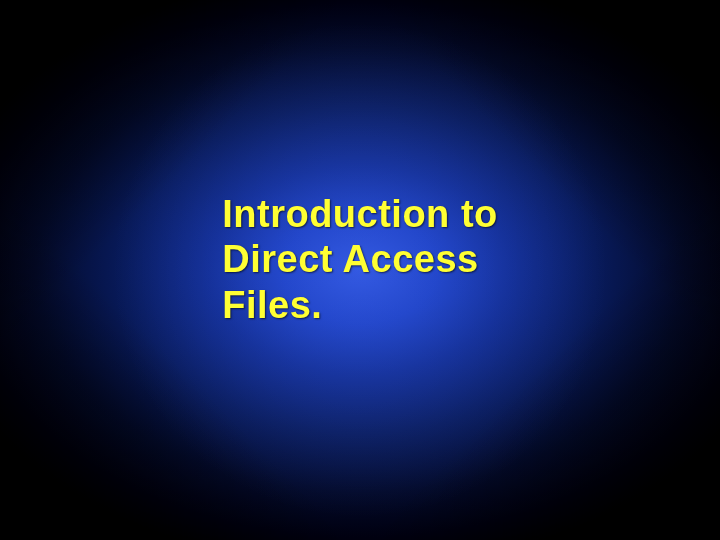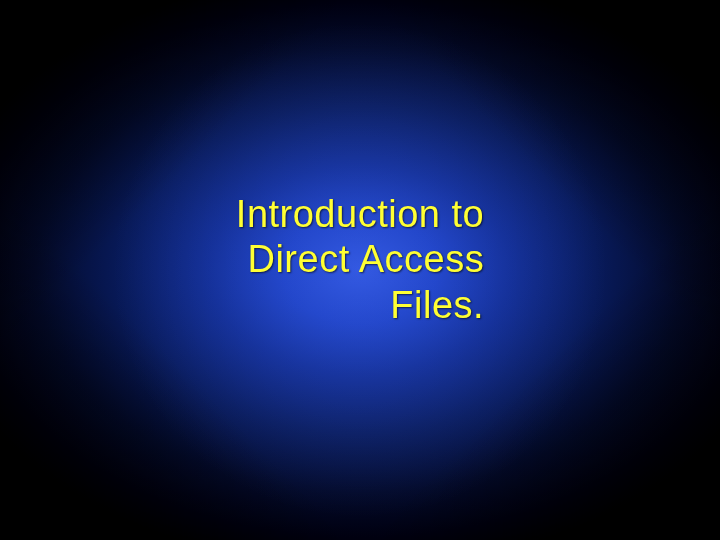--- a/index.html
+++ b/index.html
@@ -51,23 +51,23 @@
       content: "";
       position: absolute;
       inset: 0;
       background:
         radial-gradient(circle at 50% 50%, rgba(80,120,255,0.25) 0%, rgba(0,0,0,0) 55%);
       pointer-events: none;
     }
     .title {
       position: relative;
       z-index: 2;
-      text-align: right;
+      text-align: left;
       color: #ffff33;
-      font-weight: normal;
+      font-weight: bold;
       font-size: 38px;
       line-height: 1.2;
       letter-spacing: 0.5px;
       text-shadow: 1px 1px 2px rgba(0,0,0,0.6);
       white-space: pre-line;
       margin-top: -20px;
     }
   </style>
 </head>
 <body>

